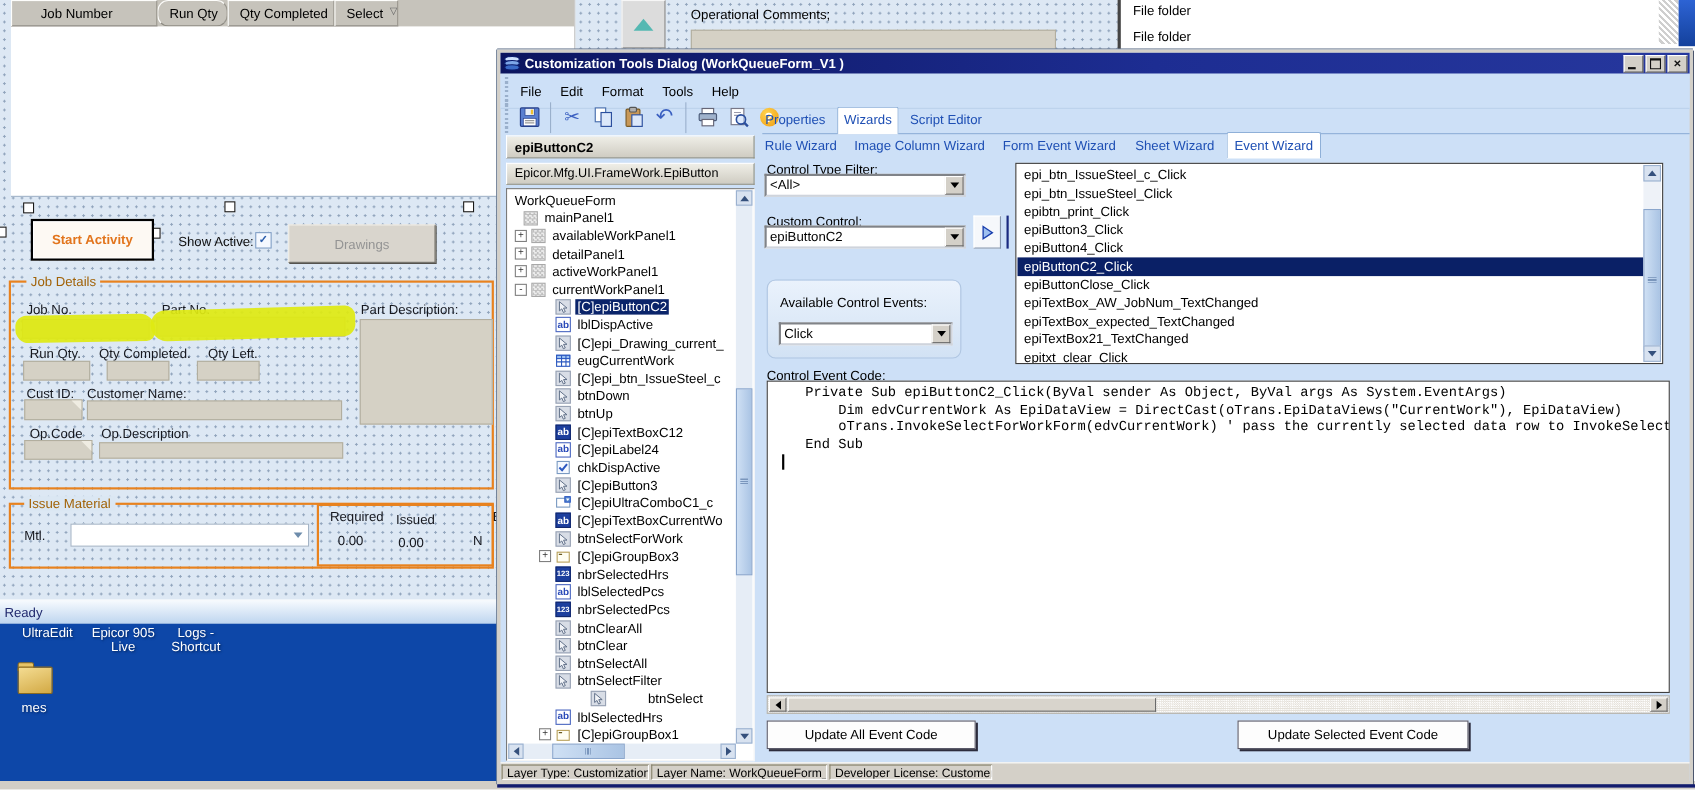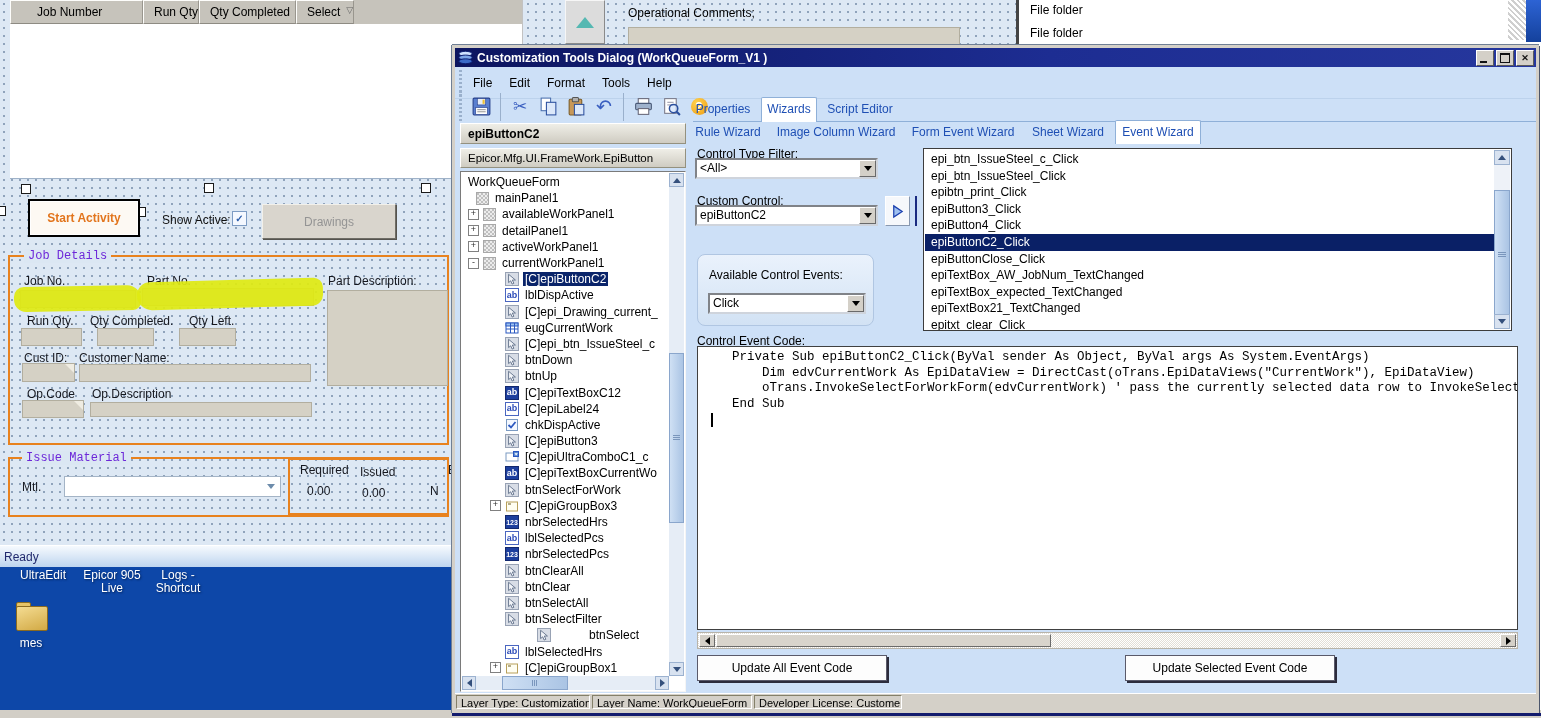--- a/index.html
+++ b/index.html
@@ -24,21 +24,21 @@
   .designer{left:0;top:0;width:452px;height:710px;border-right:1px solid #9cb0c8;box-sizing:border-box;}
   .handle{position:absolute;width:8px;height:8px;background:#fff;border:1px solid #1a1a1a;}
   .startbtn{left:28px;top:199px;width:108px;height:34px;background:#fdf9f3;border:2px solid #000;box-shadow:inset 0 0 0 1px #fff;
             display:flex;align-items:center;justify-content:center;font-weight:bold;color:#e2751d;}
   .showlbl{left:162px;top:213px;color:#101010;}
   .chk{left:232px;top:211px;width:13px;height:13px;background:#f4f8ff;border:1px solid #7d9cc4;display:flex;align-items:center;justify-content:center;}
   .chk::after{content:"✓";font-size:10px;font-weight:bold;color:#2b5dab;line-height:1;}
   .drawingsbtn{left:262px;top:204px;width:132px;height:33px;background:#d9d5cd;border:1px solid;border-color:#f2f0ea #6f6d66 #6f6d66 #f2f0ea;
                box-shadow:1px 1px 0 #55534e;display:flex;align-items:center;justify-content:center;color:#949494;}
   .ogroup{border:2px solid #e8821e;box-sizing:border-box;}
-  .gtitle{position:absolute;top:-8px;background:#dbe7f3;padding:0 4px;color:#6d28d9;white-space:nowrap;font-family:Liberation Mono, monospace;}
+  .gtitle{position:absolute;top:-8px;background:#dbe7f3;padding:0 4px;color:#a16207;white-space:nowrap;}
   .flabel{position:absolute;color:#16181f;white-space:nowrap;}
   .finput{position:absolute;background:#d5d1c5;border:1px solid #b2ae9f;box-sizing:border-box;}
   .fold::after{content:"";position:absolute;right:0;top:0;border-left:9px solid transparent;border-top:9px solid #efece2;}
   .blob{position:absolute;background:#dfe912;opacity:.93;}
   .mtlcombo{position:absolute;background:#fff;border:1px solid #a4b4c6;}
   .mtlcombo .arr{position:absolute;right:5px;top:7px;width:0;height:0;border-left:4px solid transparent;border-right:4px solid transparent;border-top:5px solid #6d8cab;}
   .readybar{left:0;top:545px;width:452px;height:22px;background:linear-gradient(180deg,#f6fafe,#bed5ef);border-top:1px solid #fff;
             color:#222a6e;padding:4px 0 0 4px;box-sizing:border-box;}
   .desktop{left:0;top:567px;width:452px;height:143px;background:#0d47a8;}
   .dicon-label{position:absolute;color:#fff;text-align:center;white-space:pre-line;text-shadow:1px 1px 2px #04255e;line-height:13px;}
@@ -129,21 +129,21 @@
 <body>
 
 <div id="screen">
 
   <div class="abs dotted" style="left:452px;top:0;width:564px;height:45px;"></div>
   <div class="abs dotted designer"></div>
 
   <div class="abs gridpanel">
     <div class="ghead">
       <div class="gcell" style="width:133px;padding-left:26px;">Job Number</div>
-      <div class="gcell" style="width:56px;">Run Qty</div>
+      <div class="gcell" style="width:64px;border-radius:10px;">Run Qty</div>
       <div class="gcell" style="width:97px;">Qty Completed</div>
       <div class="gcell" style="width:58px;display:flex;">
           <span>Select</span>
           <span class="filtericon">▽</span>
         </div>
     </div>
   </div>
 
   <div class="abs upbtn">
       <span class="tealtri"></span>

